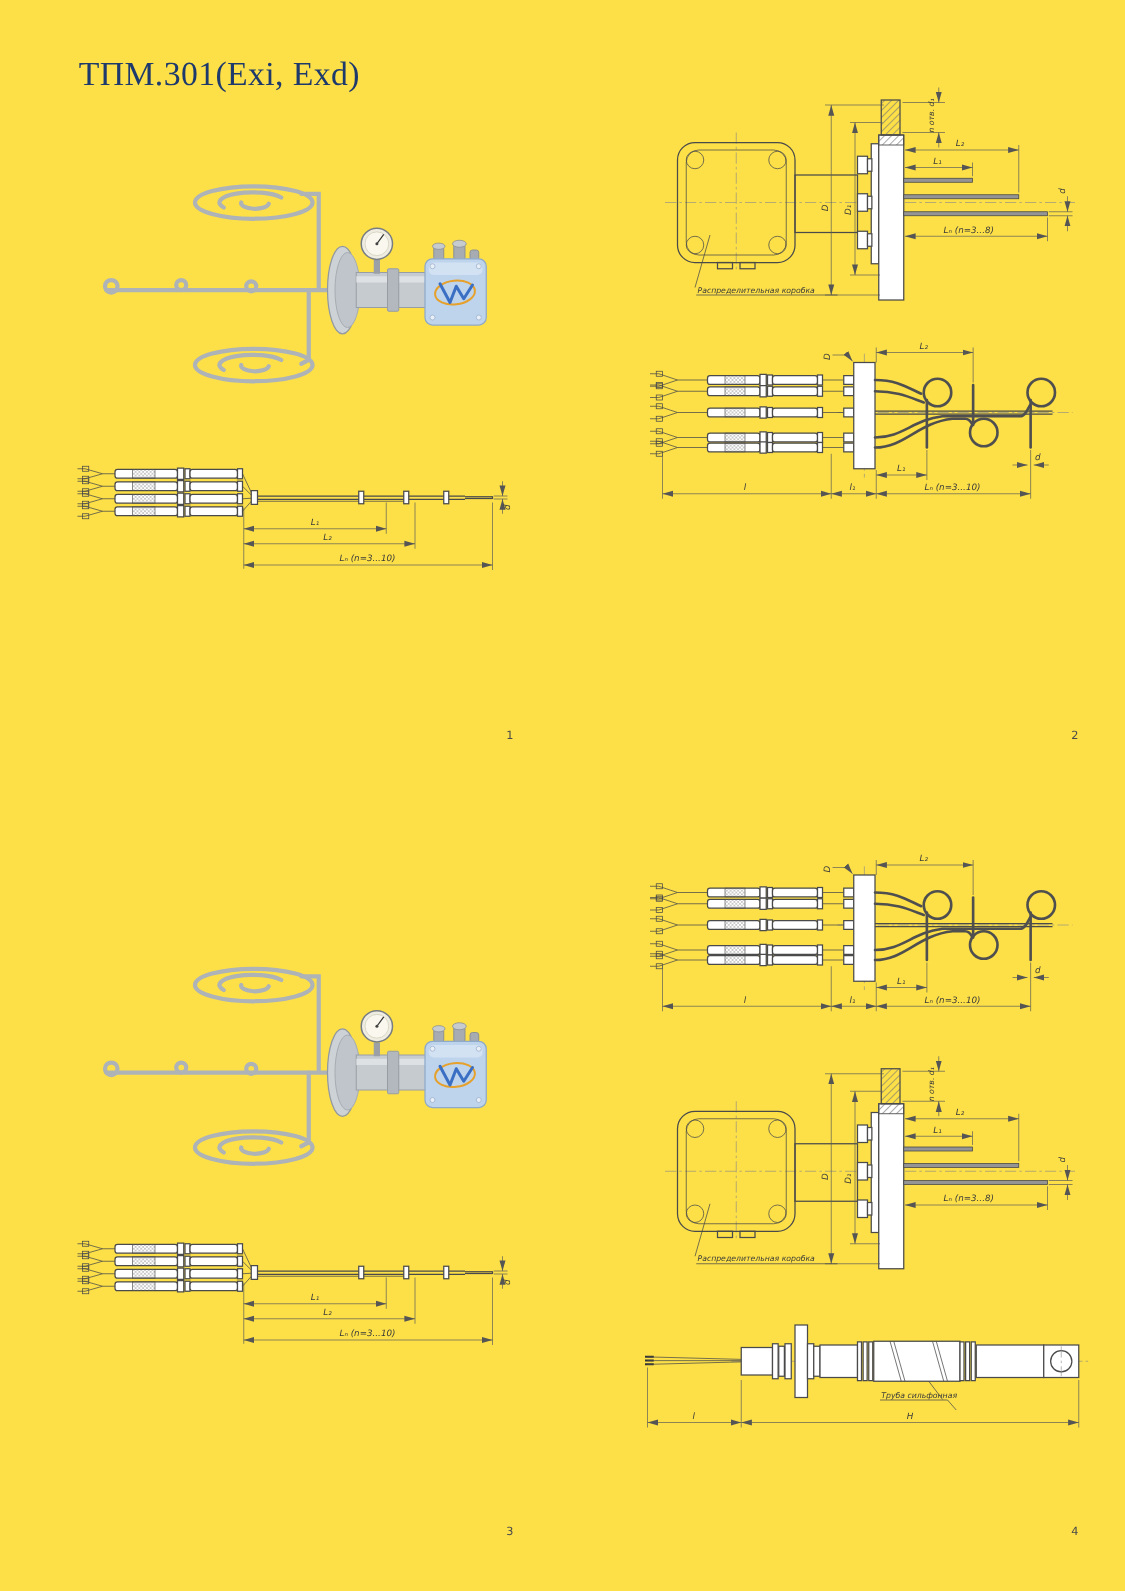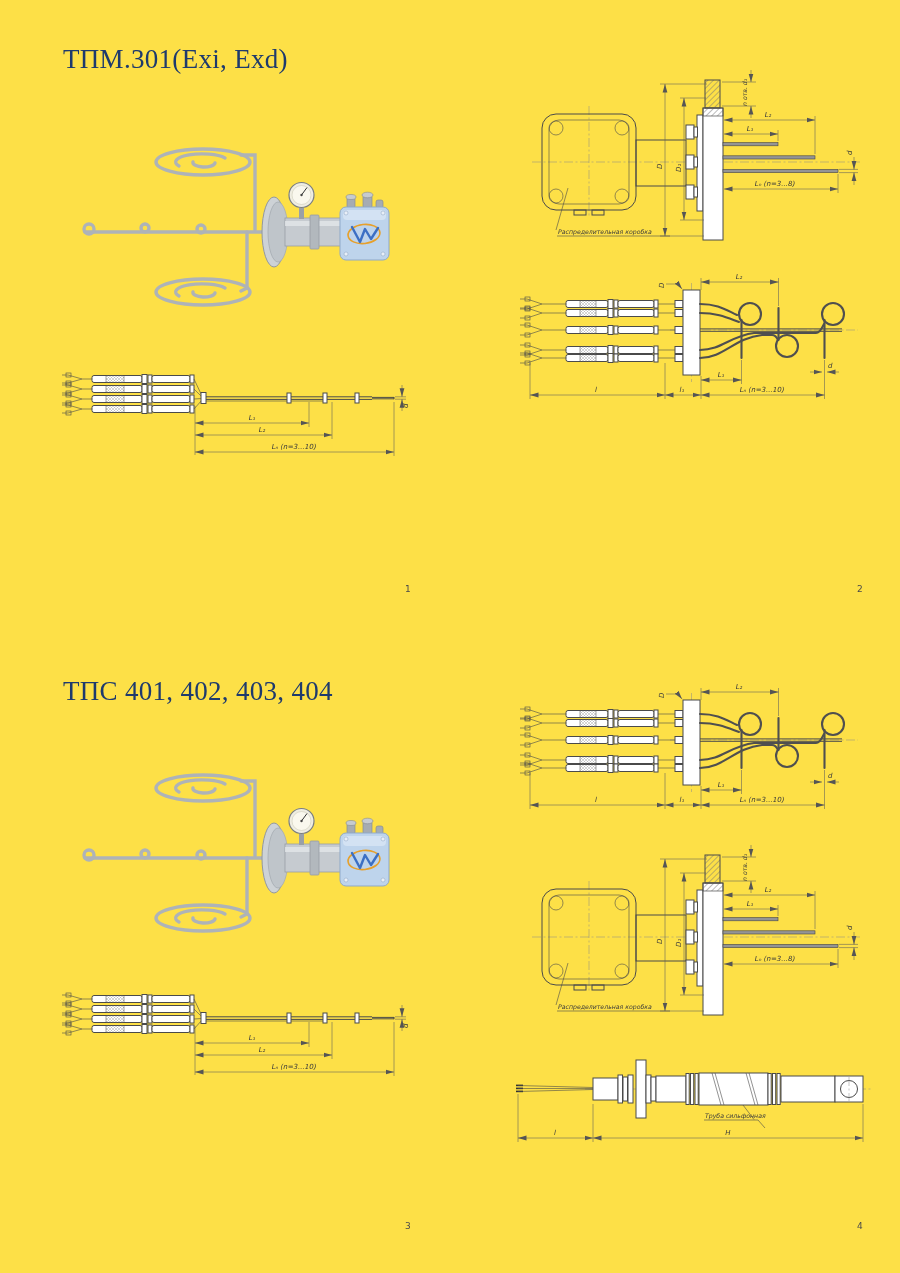--- a/index.html
+++ b/index.html
@@ -409,21 +409,20 @@
     <line class="dim" x1="290" y1="104" x2="302" y2="104" marker-end="url(#arc)"></line>
     <line class="dim" x1="319" y1="104" x2="307" y2="104" marker-end="url(#arc)"></line>
     <text class="lbl" x="308" y="100">d</text>
   </g>
 </svg>
 </div>
 
   <div class="pagenum" style="left:405px;top:584px">1</div>
   <div class="pagenum" style="left:857px;top:584px">2</div>
 
-  <h1 class="title" style="left:63px;top:676px">ТПС 401, 402, 403, 404</h1>
 
   <div class="art" style="left:75px;top:748px">
 <svg width="325" height="200" viewBox="0 0 325 200">
   <g>
     <ellipse class="coil" cx="128" cy="40" rx="47" ry="13"></ellipse>
     <path class="coil" d="M104,44 A 26,8 0 1 1 150,36"></path>
     <path class="coil" d="M118,40 a 11,4.5 0 1 0 22,1"></path>
     <path class="coil" d="M166,33 L180,33 L180,108"></path>
     <ellipse class="coil" cx="128" cy="170" rx="47" ry="13"></ellipse>
     <path class="coil" d="M104,174 A 26,8 0 1 1 150,166"></path>

